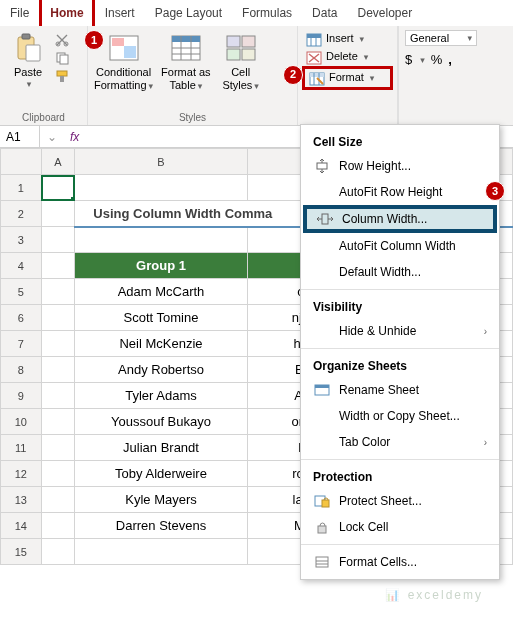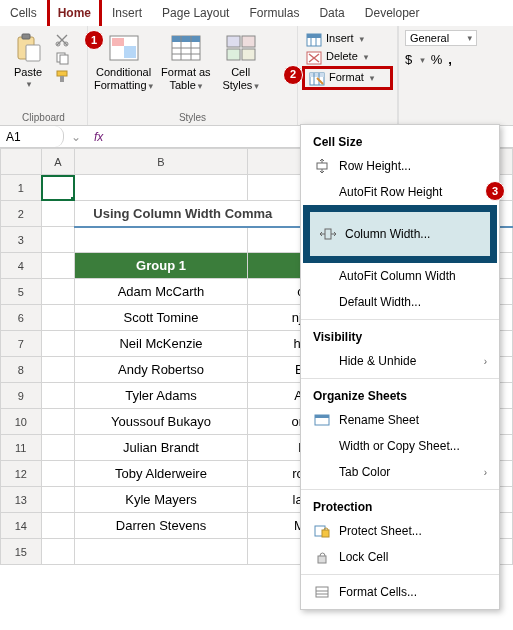--- a/index.html
+++ b/index.html
@@ -89,27 +89,26 @@
   .format-highlight { border:3px solid #c00000;}
   
   .formula-bar {
     display:flex;
     align-items:center;
     height:22px;
     border-bottom:1px solid #d0d0d0;
     font-size:12px;
   }
   .name-box {
-    width:64px;
+    width:40px;
     padding:2px 6px;
     border-right:1px solid #d0d0d0;
     height:100%;
     display:flex;
     align-items:center;
-    border-radius:9px;
   }
   .fx-btn { padding:0 6px; color:#701a75; font-style:italic;}
   
   .grid-scroll { position:relative; }
   .grid {
     border-collapse:collapse;
     width:100%;
     background:#fff;
   }
   .grid th, .grid td {
@@ -163,24 +162,24 @@
     align-items:center;
     gap:8px;
     padding:5px 12px;
     cursor:pointer;
     position:relative;
   }
   .dd-item .iconslot { width:18px; height:16px; display:flex; align-items:center; justify-content:center;}
   .dd-item .arrow { margin-left:auto; font-size:10px; color:#666;}
   .dd-sep { height:1px; background:#e0e0e0; margin:4px 0;}
   .dd-highlight {
-    border:7px solid #0c4a6e;
+    border:4px solid #0c4a6e;
     background:#d6e7ea;
     margin:0 2px;
-    padding:14px 9px;
+    padding:2px 9px;
   }
   
   svg { display:block; }
   .watermark {
     position:absolute;
     bottom:28px; right:30px;
     opacity:.35;
     font-size:12px;
     color:#6a8a6a;
     pointer-events:none;
@@ -188,21 +187,21 @@
     letter-spacing:2px;
   }
   .selected-cell-fill { position:absolute; width:6px; height:6px; background:#0f703b; bottom:-3px; right:-3px;}
   .general-chunk { padding: 4px 4px 2px 6px; border-left:1px solid #e0e0e0; }
   .general-box { border:1px solid #ccc; background:#fff; width:72px; font-size:11px; padding:1px 4px; display:flex; align-items:center; justify-content:space-between;}
 </style>
 </head>
 <body>
 
 <div class="ribbon-tabs">
-  <div class="ribbon-tab">Cells</div>
+  <div class="ribbon-tab">File</div>
   <div class="ribbon-tab ribbon-tab-active">Home</div>
   <div class="ribbon-tab">Insert</div>
   <div class="ribbon-tab">Page Layout</div>
   <div class="ribbon-tab">Formulas</div>
   <div class="ribbon-tab">Data</div>
   <div class="ribbon-tab">Developer</div>
   <div class="callout" style="top:30px; left:84px;">1</div>
 </div>
 
 <div class="ribbon">

